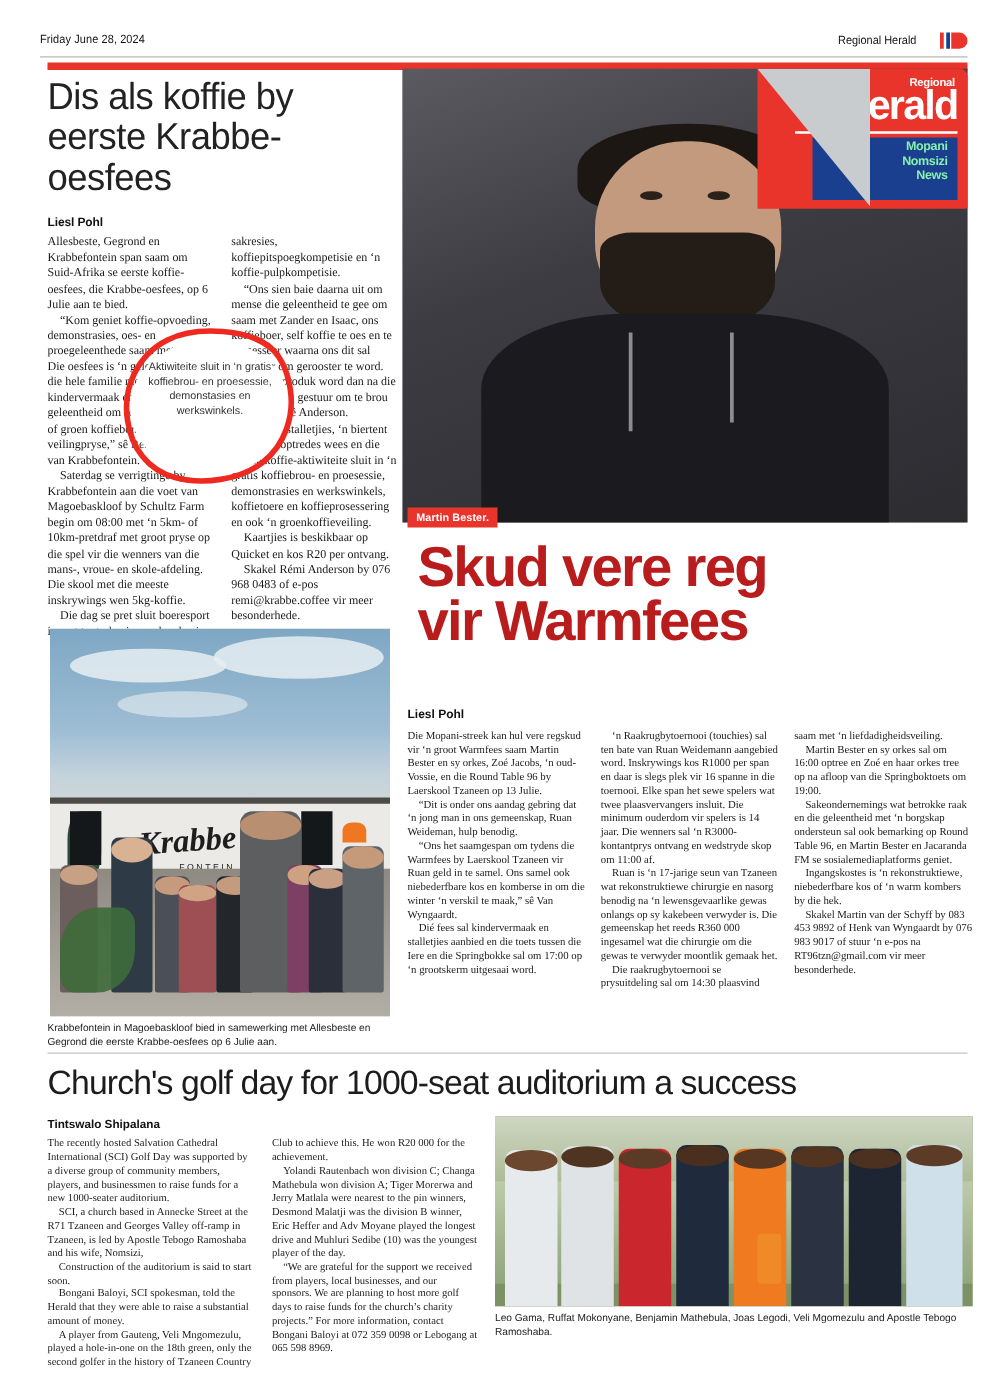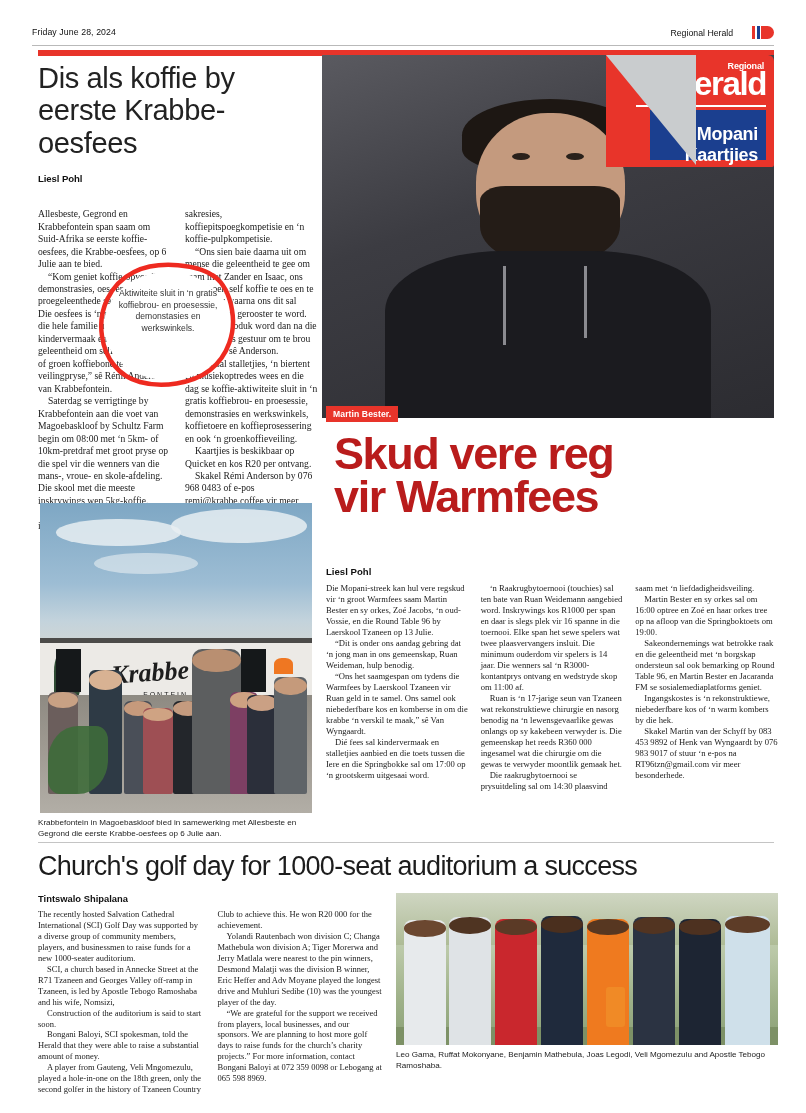--- a/index.html
+++ b/index.html
@@ -41,21 +41,21 @@
   .hl-main {
     font-size: 30px; line-height: 1.08; color: #222; font-weight: 400;
     letter-spacing: -0.4px; transform: scaleX(.97); transform-origin: left top;
     font-family: "Liberation Sans", sans-serif;
   }
   .byline {
     font-size: 9.6px; font-weight: bold; color: #111; margin-top: 14px;
     letter-spacing: -0.1px;
   }
   .twocol {
-    margin-top: 24px;
+    margin-top: 4px;
     column-count: 2; column-gap: 14px;
     font-family: "Liberation Serif", serif;
     font-size: 9.6px; line-height: 1.30; color: #1a1a1a; text-align: left;
   }
   .twocol p { text-indent: 0; }
   .twocol p + p { text-indent: 10px; }
 
   
   .annot {
     position: absolute; left: 96px; top: 262px; width: 142px; height: 128px;
@@ -101,22 +101,22 @@
   }
   .mh-herald {
     position: absolute; right: 8px; top: 12px; font-size: 33px; color: #fff; font-weight: bold;
     letter-spacing: -1.4px; line-height: 1;
   }
   .mh-rule { position: absolute; right: 8px; top: 50px; width: 130px; height: 1.5px; background: #fff; }
   .mh-blue {
     position: absolute; right: 8px; top: 55px; width: 116px; height: 50px; background: #1b3f8f;
   }
   .mh-blue-txt {
-    position: absolute; right: 8px; top: 14px; text-align: right; color: #ffffff;
-    font-size: 18px; font-weight: bold; line-height: 1.16; letter-spacing: -.3px;
+    position: absolute; right: 8px; top: 2px; text-align: right; color: #86efac;
+    font-size: 10px; font-weight: bold; line-height: 1.16; letter-spacing: -.3px;
   }
   
   .curl {
     position: absolute; left: 0px; top: 0px; width: 0; height: 0; z-index: 26;
     border-left: 90px solid transparent;
     border-top: 110px solid #c9ccce;
   }
 
   
   .hl-sec {
@@ -292,37 +292,37 @@
   <div class="hero-tag">Martin Bester.</div>
 
   <div class="masthead">
     <div class="curl"></div>
     <div class="mh-regional">Regional</div>
     <div class="mh-herald">Herald</div>
     <div class="mh-rule"></div>
     <div class="mh-blue">
       <div class="mh-blue-txt">
         <div>Mopani</div>
-        <div>Kaartjies</div>
+        <div>Nomsizi</div>
         <div>News</div>
       </div>
     </div>
   </div>
 
   <div class="hl-sec">
     <div>Skud vere reg</div>
     <div>vir Warmfees</div>
   </div>
 
   <div class="sec-body-wrap">
     <div class="byline2">Liesl Pohl</div>
     <div class="threecol">
       <p>Die Mopani-streek kan hul vere regskud vir ‘n groot Warmfees saam Martin Bester en sy orkes, Zoé Jacobs, ‘n oud-Vossie, en die Round Table 96 by Laerskool Tzaneen op 13 Julie.</p>
       <p>“Dit is onder ons aandag gebring dat ‘n jong man in ons gemeenskap, Ruan Weideman, hulp benodig.</p>
-      <p>“Ons het saamgespan om tydens die Warmfees by Laerskool Tzaneen vir Ruan geld in te samel. Ons samel ook niebederfbare kos en komberse in om die krabbe ‘n verskil te maak,” sê Van Wyngaardt.</p>
+      <p>“Ons het saamgespan om tydens die Warmfees by Laerskool Tzaneen vir Ruan geld in te samel. Ons samel ook niebederfbare kos en komberse in om die winter ‘n verskil te maak,” sê Van Wyngaardt.</p>
       <p>Dié fees sal kindervermaak en stalletjies aanbied en die toets tussen die Iere en die Springbokke sal om 17:00 op ‘n grootskerm uitgesaai word.</p>
       <p>‘n Raakrugbytoernooi (touchies) sal ten bate van Ruan Weidemann aangebied word. Inskrywings kos R1000 per span en daar is slegs plek vir 16 spanne in die toernooi. Elke span het sewe spelers wat twee plaasvervangers insluit. Die minimum ouderdom vir spelers is 14 jaar. Die wenners sal ‘n R3000-kontantprys ontvang en wedstryde skop om 11:00 af.</p>
       <p>Ruan is ‘n 17-jarige seun van Tzaneen wat rekonstruktiewe chirurgie en nasorg benodig na ‘n lewensgevaarlike gewas onlangs op sy kakebeen verwyder is. Die gemeenskap het reeds R360 000 ingesamel wat die chirurgie om die gewas te verwyder moontlik gemaak het.</p>
       <p>Die raakrugbytoernooi se prysuitdeling sal om 14:30 plaasvind saam met ‘n liefdadigheidsveiling.</p>
       <p>Martin Bester en sy orkes sal om 16:00 optree en Zoé en haar orkes tree op na afloop van die Springboktoets om 19:00.</p>
       <p>Sakeondernemings wat betrokke raak en die geleentheid met ‘n borgskap ondersteun sal ook bemarking op Round Table 96, en Martin Bester en Jacaranda FM se sosialemediaplatforms geniet.</p>
       <p>Ingangskostes is ‘n rekonstruktiewe, niebederfbare kos of ‘n warm kombers by die hek.</p>
       <p>Skakel Martin van der Schyff by 083 453 9892 of Henk van Wyngaardt by 076 983 9017 of stuur ‘n e-pos na RT96tzn@gmail.com vir meer besonderhede.</p>
     </div>
   </div>

